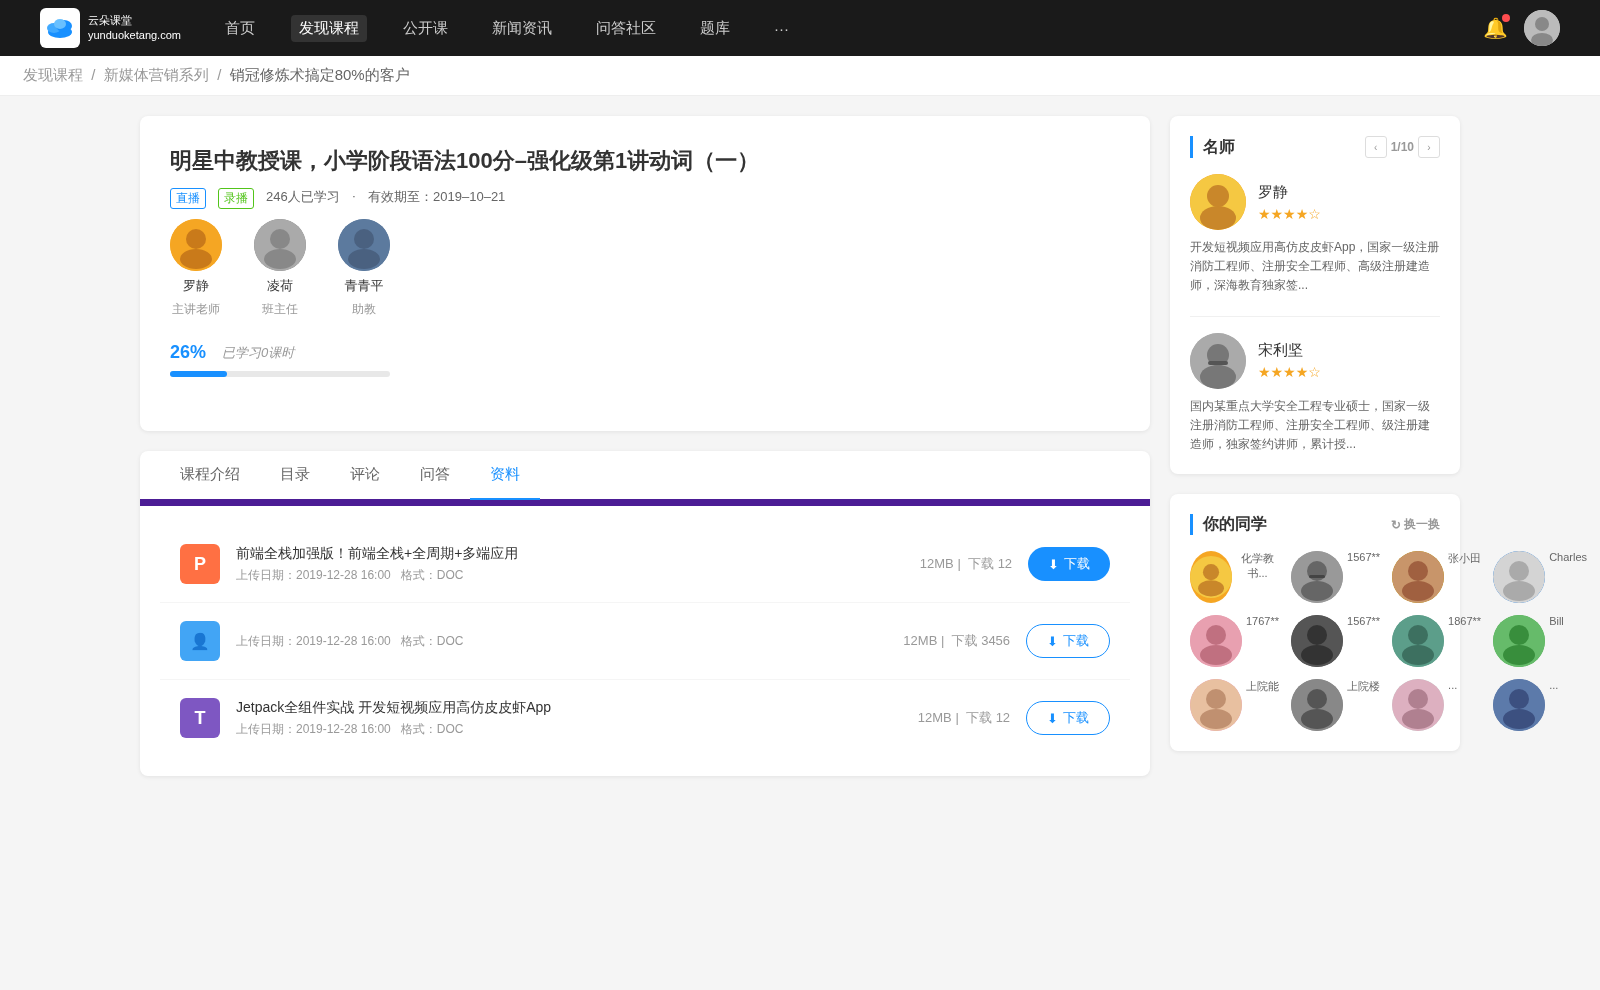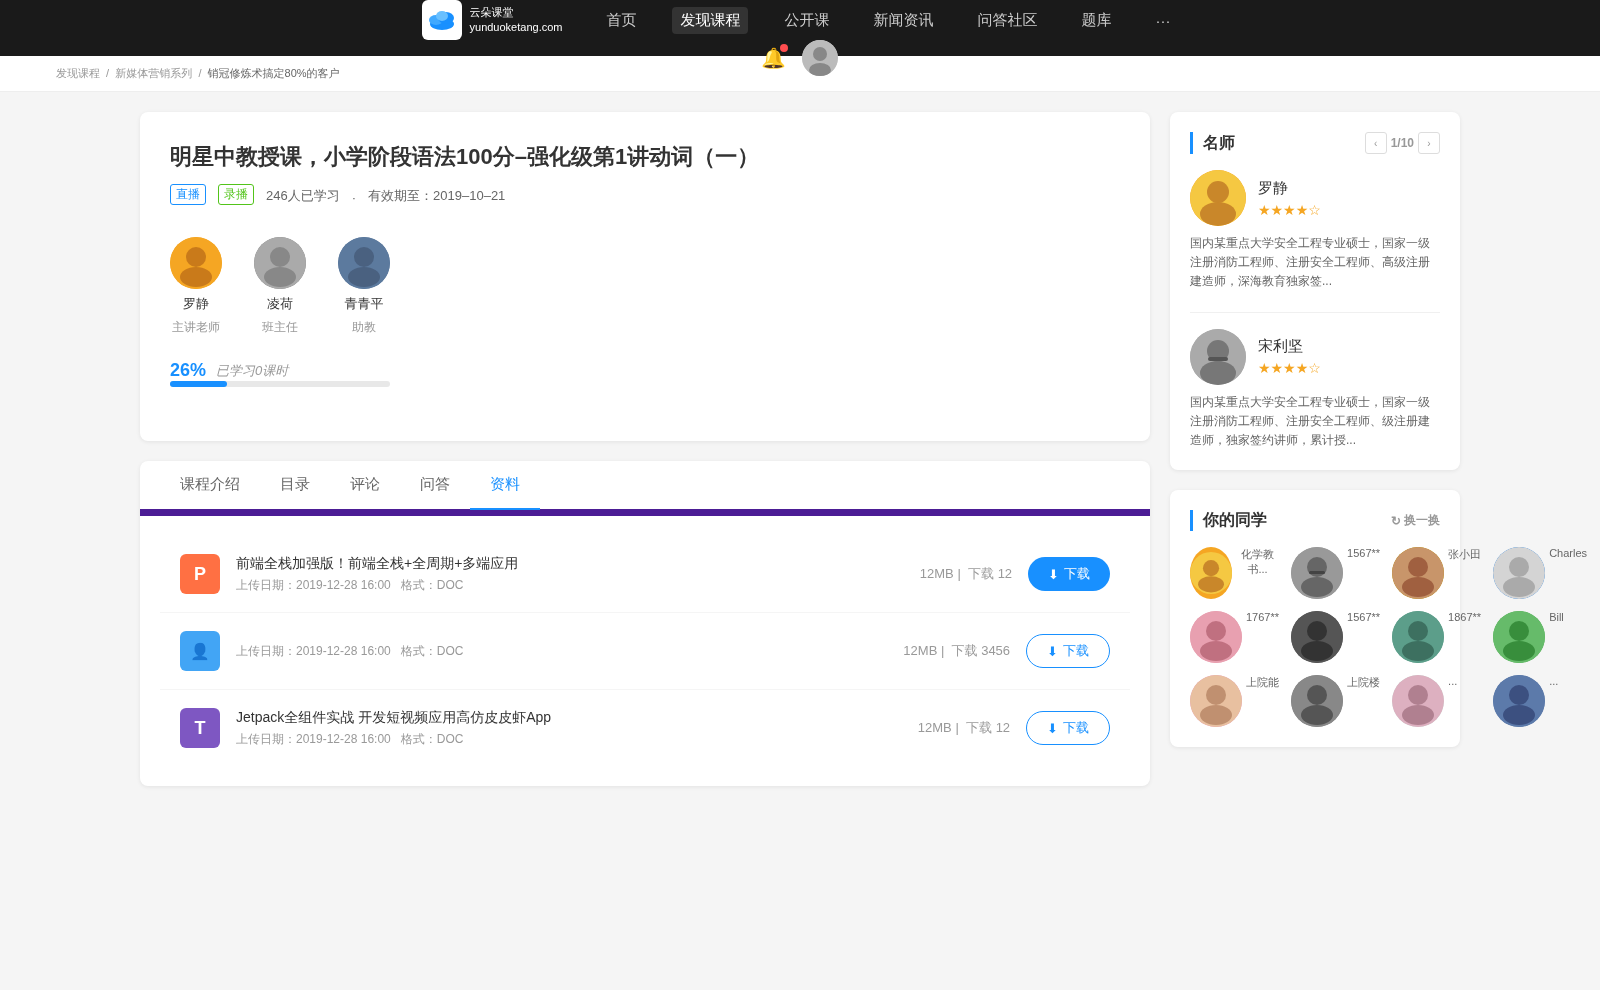--- a/index.html
+++ b/index.html
@@ -1,57 +1,57 @@
 <!DOCTYPE html>
 <html><head>
   <meta charset="utf-8">
   <style>
     * { box-sizing: border-box; margin: 0; padding: 0; }
     body { font-family: -apple-system, BlinkMacSystemFont, "PingFang SC", "Microsoft YaHei", sans-serif; background: #f5f5f5; font-size: 14px; color: #333; }
 
     
-    .navbar { background: #1a1a1a; height: 56px; display: flex; align-items: center; padding: 0 40px; justify-content: space-between; flex-direction: column; }
+    .navbar { background: #1a1a1a; height: 56px; display: flex; align-items: center; padding: 0 40px; justify-content: space-between; }
     .nav-left { display: flex; align-items: center; gap: 36px; }
     .logo { display: flex; align-items: center; gap: 8px; }
     .logo-icon { width: 40px; height: 40px; background: #fff; border-radius: 6px; display: flex; align-items: center; justify-content: center; }
     .logo-text { color: #fff; font-size: 12px; line-height: 1.2; }
     .nav-items { display: flex; align-items: center; gap: 28px; }
     .nav-item { color: #ccc; font-size: 15px; cursor: pointer; padding: 4px 8px; }
     .nav-item.active { color: #fff; background: #333; border-radius: 4px; }
     .nav-right { display: flex; align-items: center; gap: 16px; }
     .bell { color: #ccc; font-size: 20px; position: relative; cursor: pointer; }
     .bell-dot { position: absolute; top: -2px; right: -2px; width: 8px; height: 8px; background: #ff4d4f; border-radius: 50%; }
     .avatar-nav { width: 36px; height: 36px; border-radius: 50%; background: #ccc; overflow: hidden; display: flex; align-items: center; justify-content: center; cursor: pointer; }
     .avatar-nav svg { width: 36px; height: 36px; }
 
     
-    .breadcrumb { background: #fff; border-bottom: 1px solid #eee; padding: 10px 56px; font-size: 11px; color: #999; }
+    .breadcrumb { background: #fff; border-bottom: 1px solid #eee; padding: 10px 23px; font-size: 15px; color: #999; }
     .breadcrumb a { color: #999; text-decoration: none; }
     .breadcrumb span { color: #666; }
 
     
     .main-layout { display: flex; gap: 20px; padding: 20px 40px; max-width: 1400px; margin: 0 auto; }
 
     
     .content-left { flex: 1; }
 
     
     .course-card { background: #fff; border-radius: 8px; padding: 30px; margin-bottom: 20px; box-shadow: 0 1px 4px rgba(0,0,0,0.08); }
     .course-title { font-size: 22px; font-weight: bold; color: #333; margin-bottom: 12px; }
-    .course-meta { display: flex; align-items: flex-end; gap: 12px; margin-bottom: 32px; color: #666; font-size: 13px; }
+    .course-meta { display: flex; align-items: flex-start; gap: 12px; margin-bottom: 10px; color: #666; font-size: 13px; }
     .badge { border: 1px solid; border-radius: 3px; padding: 1px 5px; font-size: 12px; }
     .badge-live { color: #1890ff; border-color: #1890ff; }
     .badge-record { color: #52c41a; border-color: #52c41a; }
     .teachers { display: flex; gap: 32px; margin-bottom: 24px; }
     .teacher { display: flex; flex-direction: column; align-items: center; gap: 6px; }
     .teacher-avatar { width: 52px; height: 52px; border-radius: 50%; background: #ddd; display: flex; align-items: center; justify-content: center; overflow: hidden; }
     .teacher-name { font-size: 13px; color: #333; font-weight: 500; }
     .teacher-role { font-size: 12px; color: #999; }
     .progress-section { margin-bottom: 24px; }
-    .progress-text { display: flex; align-items: center; gap: 10px; }
+    .progress-text { display: flex; align-items: center; gap: 16px; margin-bottom: 8px; }
     .progress-pct { color: #1890ff; font-size: 18px; font-weight: bold; }
     .progress-desc { color: #999; font-size: 13px; font-style: italic; }
     .progress-bar-bg { background: #e8e8e8; height: 6px; border-radius: 3px; width: 220px; }
     .progress-bar-fill { background: #1890ff; height: 6px; border-radius: 3px; }
     .course-actions { display: flex; align-items: center; justify-content: space-between; }
     .btn-continue { background: #1890ff; color: #fff; border: none; border-radius: 24px; padding: 12px 40px; font-size: 16px; cursor: pointer; font-weight: 500; }
     .action-links { display: flex; gap: 20px; }
     .action-link { color: #666; font-size: 13px; cursor: pointer; display: flex; align-items: center; gap: 5px; }
 
     
@@ -312,21 +312,21 @@
               <circle cx="28" cy="28" r="28" fill="#f5c842"></circle>
               <circle cx="28" cy="22" r="11" fill="#c9872a"></circle>
               <ellipse cx="28" cy="44" rx="18" ry="12" fill="#c9872a"></ellipse>
             </svg>
           </div>
           <div class="teacher-side-info">
             <div class="teacher-side-name">罗静</div>
             <div class="stars">★★★★☆</div>
           </div>
         </div>
-        <div class="teacher-desc">国内某重点大学安全工程专业硕士，国家一级注册消防工程师、注册安全工程师、高级注册建造师，深海教育独家签...</div>
+        <div class="teacher-desc">开发短视频应用高仿皮皮虾App，国家一级注册消防工程师、注册安全工程师、高级注册建造师，深海教育独家签...</div>
       </div>
 
       <hr class="teacher-divider">
 
       <div class="teacher-card">
         <div class="teacher-header">
           <div class="teacher-side-avatar" style="background:#aaa;">
             <svg viewBox="0 0 56 56" width="56" height="56">
               <circle cx="28" cy="28" r="28" fill="#aaa"></circle>
               <circle cx="28" cy="22" r="11" fill="#777"></circle>

